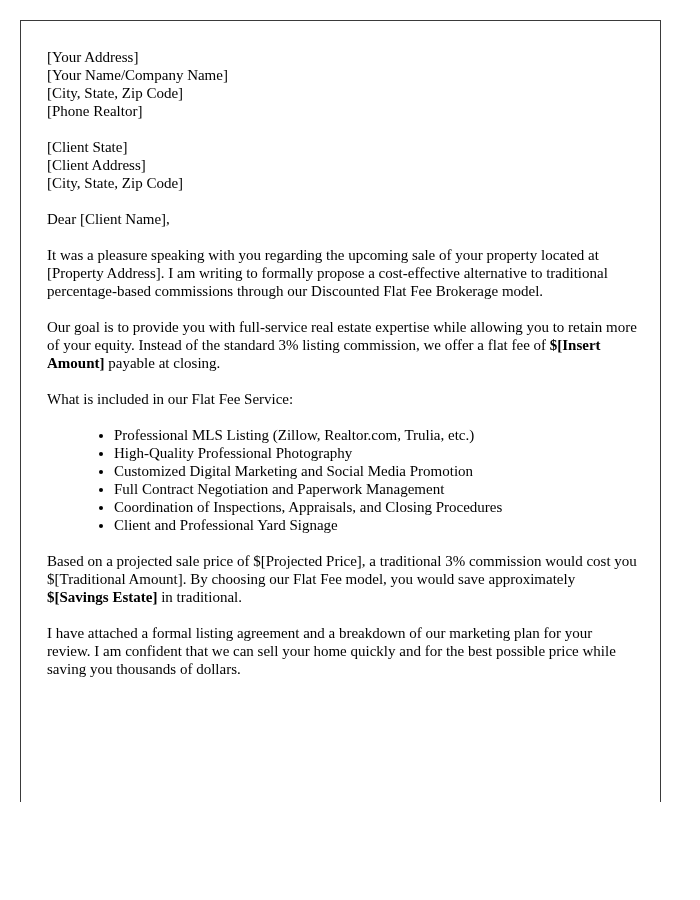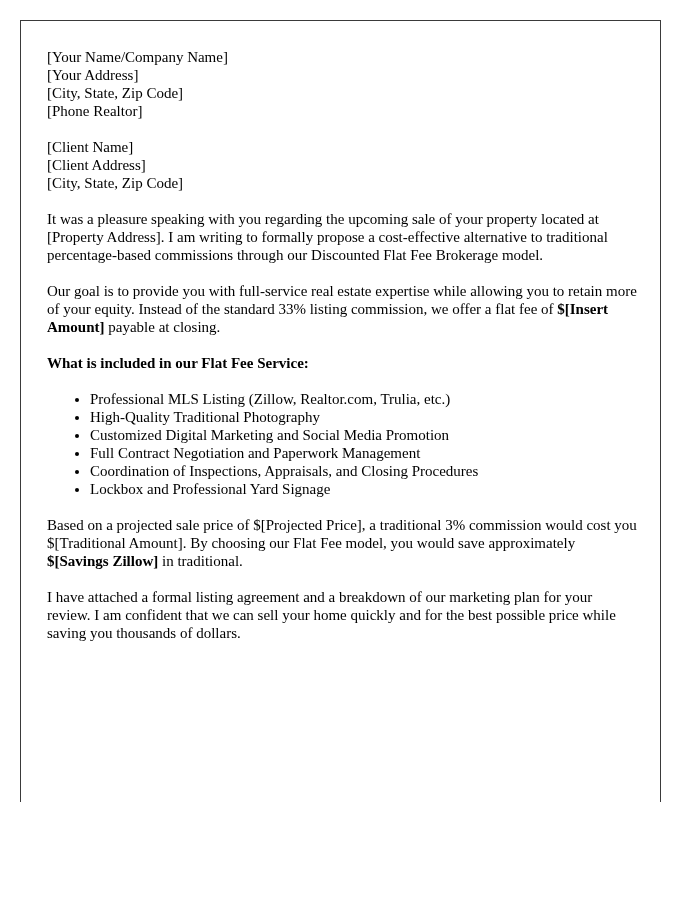--- a/index.html
+++ b/index.html
@@ -29,64 +29,66 @@
     overflow: hidden;
   }
   .doc, .doc p, .doc div, .doc li {
     font-size: 15px;
     line-height: 18px;
   }
   .para {
     margin: 0 0 18px 0;
     max-width: 590px;
   }
-  .bold { font-weight: bold; }
+  .bold { font-weight: normal; }
   ul.services {
     margin: 0 0 18px 0;
     padding: 0 0 0 43px;
     max-width: 560px;
   }
   ul.services li {
     list-style-type: disc;
+    margin-left: 24px;
   }
 </style>
 </head>
 <body>
 
 <div class="doc">
 
   <div class="para">
+    <div>[Your Address]</div>
     <div>[Your Name/Company Name]</div>
-    <div>[Your Address]</div>
     <div>[City, State, Zip Code]</div>
     <div>[Phone Realtor]</div>
   </div>
 
 
   <div class="para">
-    <div>[Client Name]</div>
+    <div>[Client State]</div>
     <div>[Client Address]</div>
     <div>[City, State, Zip Code]</div>
   </div>
 
+  <p class="para">Dear [Client Name],</p>
 
 
   <p class="para">It was a pleasure speaking with you regarding the upcoming sale of your property located at [Property Address]. I am writing to formally propose a cost-effective alternative to traditional percentage-based commissions through our Discounted Flat Fee Brokerage model.</p>
 
-  <p class="para"><span>Our goal is to provide you with full-service real estate expertise while allowing you to retain more of your equity. Instead of the standard 33% listing commission, we offer a flat fee of </span><b>$[Insert Amount]</b><span> payable at closing.</span></p>
+  <p class="para"><span>Our goal is to provide you with full-service real estate expertise while allowing you to retain more of your equity. Instead of the standard 3% listing commission, we offer a flat fee of </span><b>$[Insert Amount]</b><span> payable at closing.</span></p>
 
   <p class="para bold">What is included in our Flat Fee Service:</p>
 
   <ul class="services">
     <li>Professional MLS Listing (Zillow, Realtor.com, Trulia, etc.)</li>
-    <li>High-Quality Traditional Photography</li>
+    <li>High-Quality Professional Photography</li>
     <li>Customized Digital Marketing and Social Media Promotion</li>
     <li>Full Contract Negotiation and Paperwork Management</li>
     <li>Coordination of Inspections, Appraisals, and Closing Procedures</li>
-    <li>Lockbox and Professional Yard Signage</li>
+    <li>Client and Professional Yard Signage</li>
   </ul>
 
 
-  <p class="para"><span>Based on a projected sale price of $[Projected Price], a traditional 3% commission would cost you $[Traditional Amount]. By choosing our Flat Fee model, you would save approximately </span><b>$[Savings Zillow]</b><span> in traditional.</span></p>
+  <p class="para"><span>Based on a projected sale price of $[Projected Price], a traditional 3% commission would cost you $[Traditional Amount]. By choosing our Flat Fee model, you would save approximately </span><b>$[Savings Estate]</b><span> in traditional.</span></p>
 
   <p class="para">I have attached a formal listing agreement and a breakdown of our marketing plan for your review. I am confident that we can sell your home quickly and for the best possible price while saving you thousands of dollars.</p>
 
 </div>
 
 </body></html>

